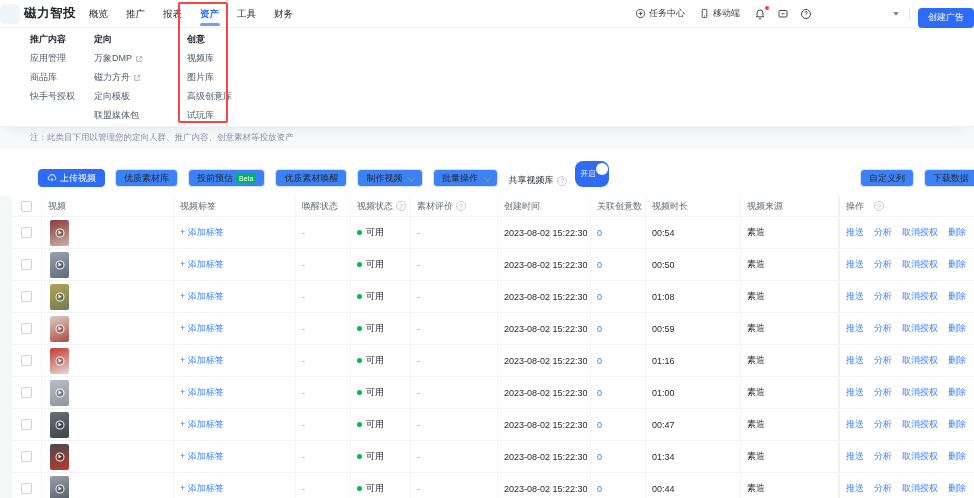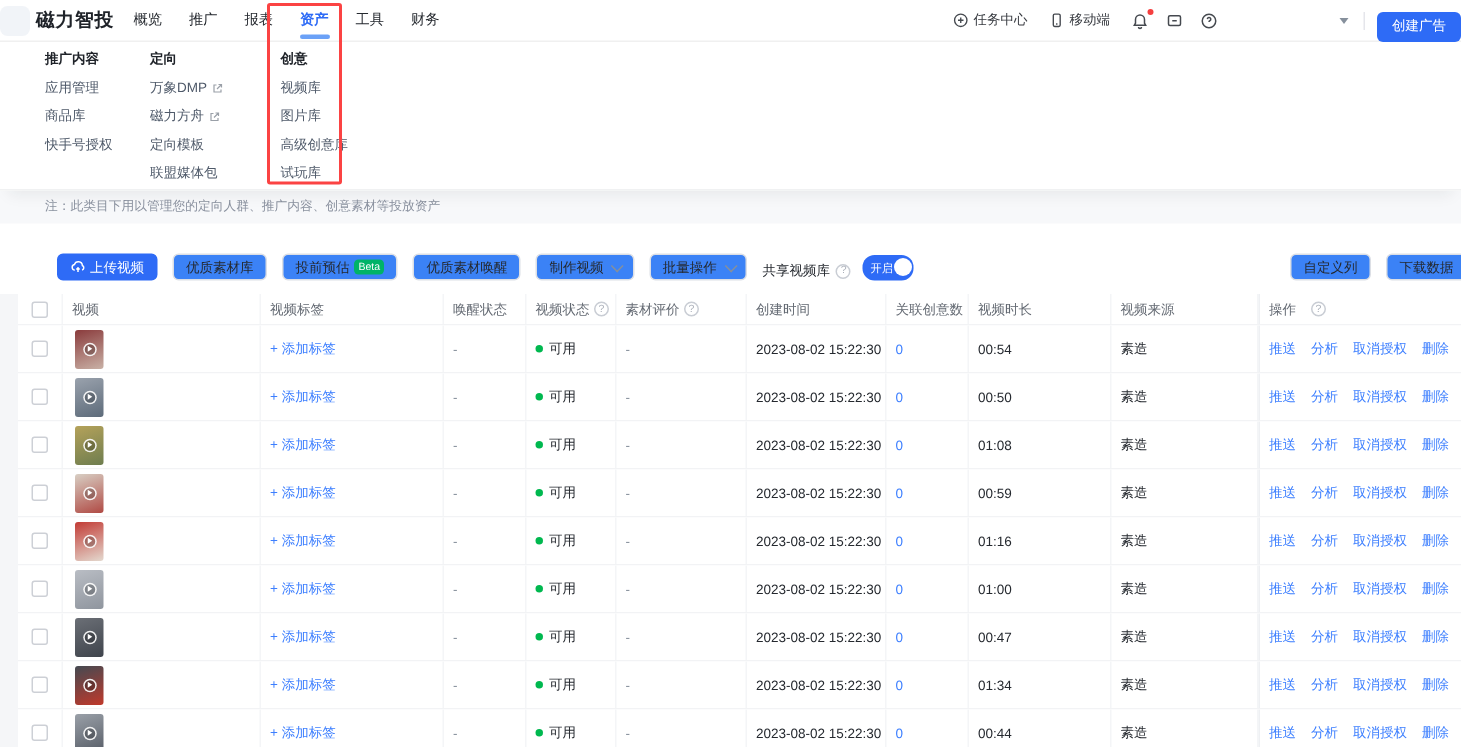--- a/index.html
+++ b/index.html
@@ -44,21 +44,21 @@
   .btn{height:18px;display:inline-flex;align-items:center;gap:3px;padding:0 8px;border:1px solid #dcdfe5;
        border-radius:4px;background:#3b82f6;font-size:9px;color:#25292f;margin-right:10px;white-space:nowrap;
        box-sizing:border-box;cursor:pointer;}
   .btn-primary{background:var(--accent);border-color:var(--accent);color:#fff;}
   .beta{background:var(--beta);color:#fff;font-size:7px;padding:1.5px 3px;border-radius:3px;line-height:1;}
   .chev{width:4.5px;height:4.5px;border-right:1px solid #86909c;border-bottom:1px solid #86909c;
         transform:rotate(45deg) translateY(-1px);margin-left:3px;}
   .share{display:flex;align-items:center;font-size:9px;color:#25292f;gap:4px;margin-right:8px;white-space:nowrap;}
   .qi{display:inline-flex;align-items:center;justify-content:center;width:10px;height:10px;flex:0 0 auto;
       border:1px solid #c9cdd4;border-radius:50%;font-size:7px;color:#a9aeb8;line-height:1;box-sizing:border-box;}
-  .toggle{width:34px;height:17px;border-radius:8px;background:var(--accent);position:relative;
+  .toggle{width:34px;height:26px;border-radius:8px;background:var(--accent);position:relative;
           display:flex;align-items:center;cursor:pointer;flex:0 0 auto;}
   .toggle-label{color:#fff;font-size:7.5px;margin-left:5px;line-height:1;}
   .knob{position:absolute;right:1.5px;top:1.5px;width:12px;height:12px;border-radius:50%;background:#fff;}
   .toolbar-right{margin-left:auto;display:flex;margin-right:-14px;}
 
   
   .table{position:relative;padding-left:12px;}
   .gutter{position:absolute;left:0;top:0;bottom:0;width:12px;background:#f5f6f8;}
   .trow{display:grid;grid-template-columns:30px 132px 122px 55px 60px 87px 93px 55px 95px 98px minmax(123px,1fr);
         align-items:stretch;border-bottom:1px solid #f2f3f5;height:31px;background:#fff;}
@@ -143,21 +143,21 @@
         <div class="mega-item">
           <span>应用管理</span>
         </div>
         <div class="mega-item">
           <span>商品库</span>
         </div>
         <div class="mega-item">
           <span>快手号授权</span>
         </div>
       </div>
-      <div class="mega-col" style="left: 100px;">
+      <div class="mega-col" style="left: 94px;">
         <div class="mega-h">定向</div>
         <div class="mega-item">
           <span>万象DMP</span>
           <svg class="icon-svg" width="8" height="8" viewBox="0 0 24 24" fill="none" stroke="#9aa0a8" stroke-width="2.4">
             <path d="M10 5H5v14h14v-5"></path>
             <path d="M14 4h6v6M20 4l-9 9"></path>
           </svg>
         </div>
         <div class="mega-item">
           <span>磁力方舟</span>

